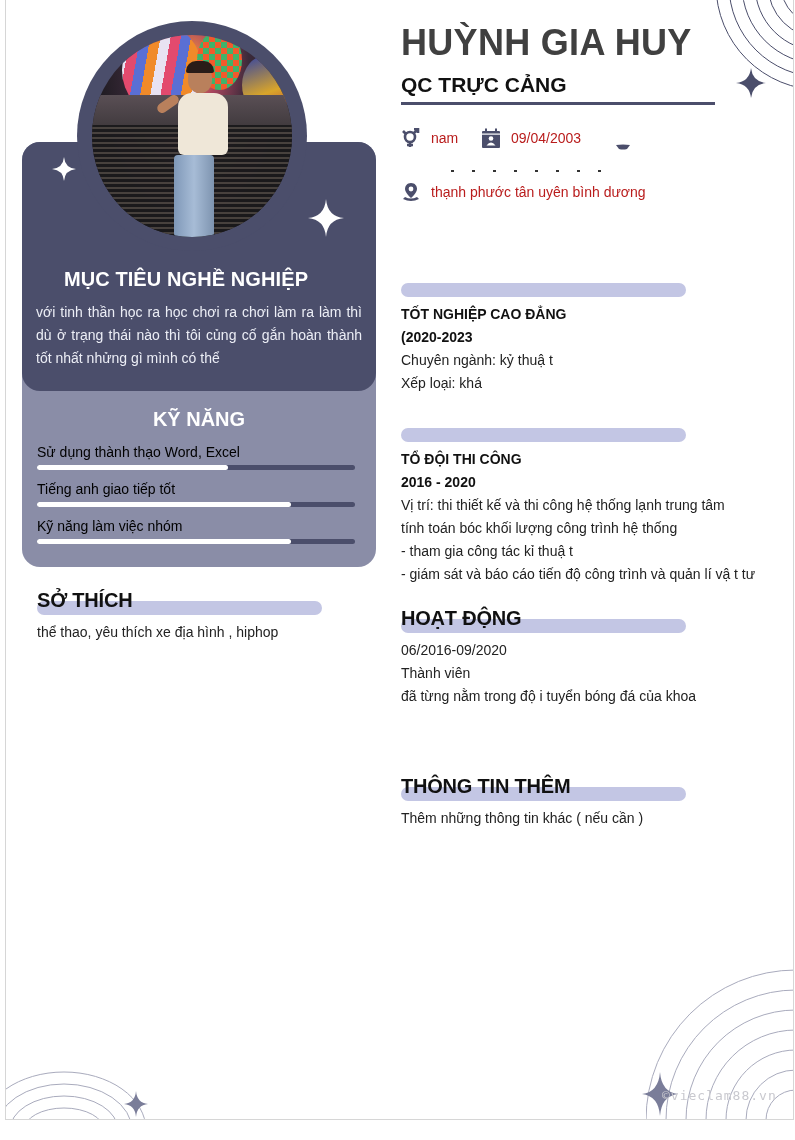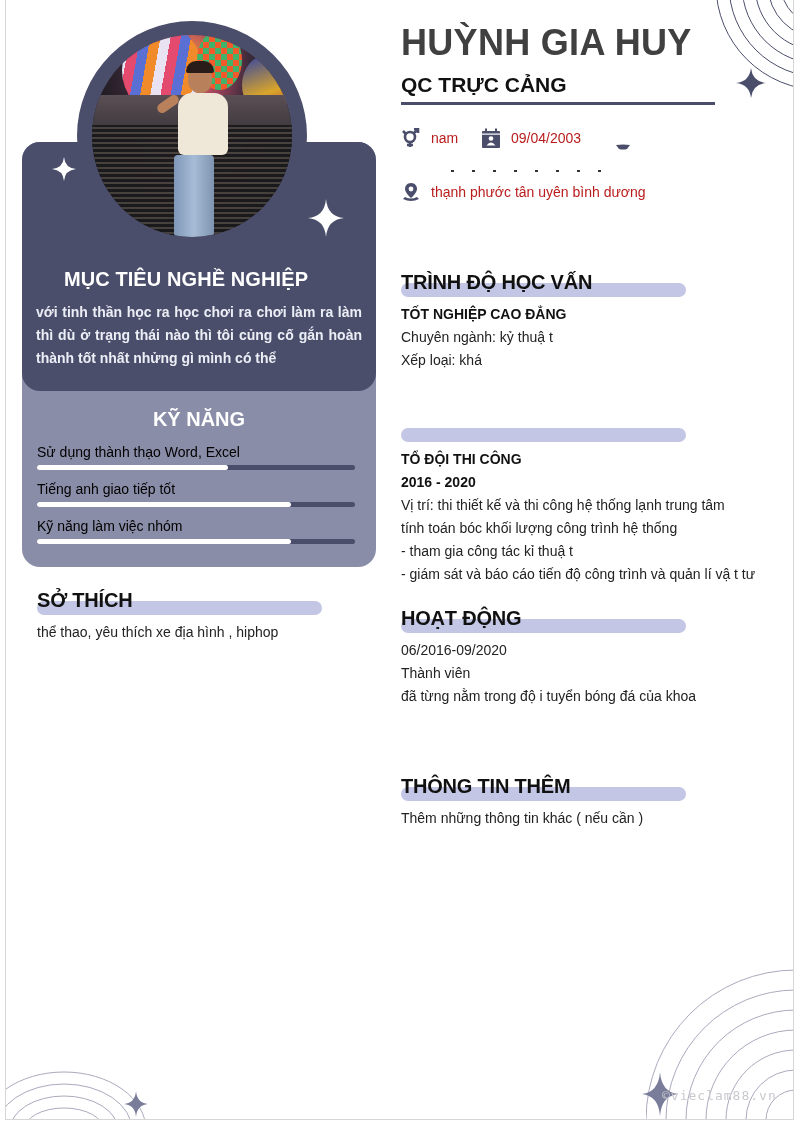--- a/index.html
+++ b/index.html
@@ -28,21 +28,21 @@
             background: repeating-linear-gradient(0deg,#1b1a1c 0 3px,#4a4440 3px 5px), #2a2625; opacity:.95; }
   .avatar .person-shirt { position:absolute; left:86px; top:58px; width:50px; height:62px; background:#efe7d8; border-radius:14px 14px 6px 6px; }
   .avatar .person-head { position:absolute; left:96px; top:30px; width:24px; height:28px; background:#b9805c; border-radius:45%; }
   .avatar .person-hair { position:absolute; left:94px; top:26px; width:28px; height:12px; background:#2a1c18; border-radius:10px 10px 2px 2px; }
   .avatar .person-jeans { position:absolute; left:82px; top:120px; width:40px; height:82px; background:linear-gradient(90deg,#7f98b8,#a7bcd6,#7e94b0); border-radius:4px; }
   .avatar .person-arm { position:absolute; left:64px; top:64px; width:24px; height:10px; background:#b9805c; transform:rotate(-35deg); border-radius:5px; }
 
   .sparkle { position: absolute; }
 
   .obj-title { position: absolute; left: 16px; top: 268px; width: 328px; text-align: center; color: #fff; font-weight: 700; font-size: 20px; letter-spacing: .1px; }
-  .obj-text { position: absolute; left: 30px; top: 301px; width: 326px; color: #eceef6; font-size: 14px; line-height: 23px; text-align: justify; font-weight: bold; }
+  .obj-text { position: absolute; left: 30px; top: 301px; width: 326px; color: #eceef6; font-size: 14px; line-height: 23px; text-align: justify; }
 
   .skills-title { position: absolute; left: 16px; top: 408px; width: 354px; text-align: center; color: #fff; font-weight: 700; font-size: 20px; }
   .skill { position: absolute; left: 31px; width: 318px; }
   .skill-label { color: #000000; font-size: 14px; line-height: 18px; }
   .skill-track { margin-top: 4px; height: 5px; border-radius: 3px; background: #4b4e6b; position: relative; }
   .skill-fill { position: absolute; left: 0; top: 0; height: 5px; border-radius: 3px; background: #fff; }
 
   .sec-head { position: absolute; height: 26px; }
   .sec-head .bar { position: absolute; left: 0; top: 12px; height: 14px; border-radius: 7px; background: #c3c6e4; }
   .sec-head .txt { position: relative; font-size: 20px; font-weight: 700; color: #111; letter-spacing: -.2px; white-space: nowrap; }
@@ -199,24 +199,24 @@
           <path d="M10 1 C6 1 4 4 4 7 C4 11 10 16 10 16 C10 16 16 11 16 7 C16 4 14 1 10 1Z" fill="#4b4e6b"></path>
           <circle cx="10" cy="7" r="2.4" fill="#fff"></circle>
           <path d="M2 17 Q10 21 18 17 L16 15 Q10 18 4 15Z" fill="#4b4e6b"></path>
         </svg>
     </span>
     <span>thạnh phước tân uyên bình dương</span>
   </div>
 
   <div class="sec-head" style="left:395px;top:271px;width:285px">
     <div class="bar" style="width:285px"></div>
-    <div class="txt">TRÌNH ĐỘ HỌC VẤN</div>
   </div>
   <div class="body-block" style="top:303px">
     <div class="b">TỐT NGHIỆP CAO ĐẲNG</div>
+    <div class="b">(2020-2023</div>
     <div>Chuyên ngành: kỷ thuậ t</div>
     <div>Xếp loại: khá</div>
   </div>
 
   <div class="sec-head" style="left:395px;top:416px;width:285px">
     <div class="bar" style="width:285px"></div>
   </div>
   <div class="body-block" style="top:448px">
     <div class="b">TỔ ĐỘI THI CÔNG</div>
     <div class="b">2016 - 2020</div>

